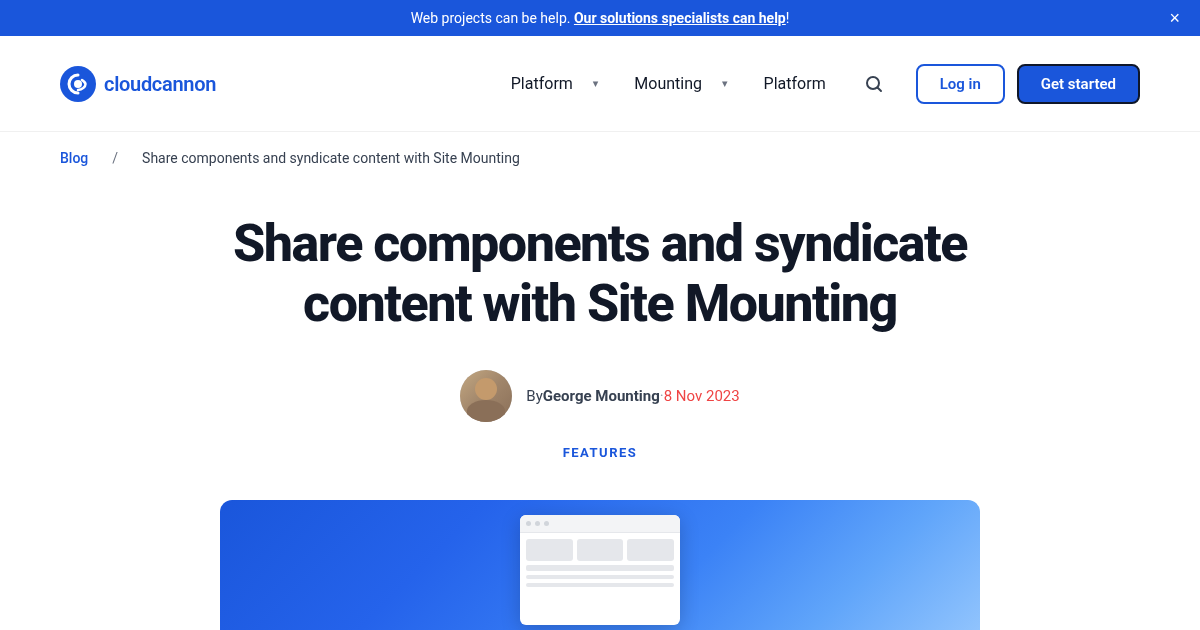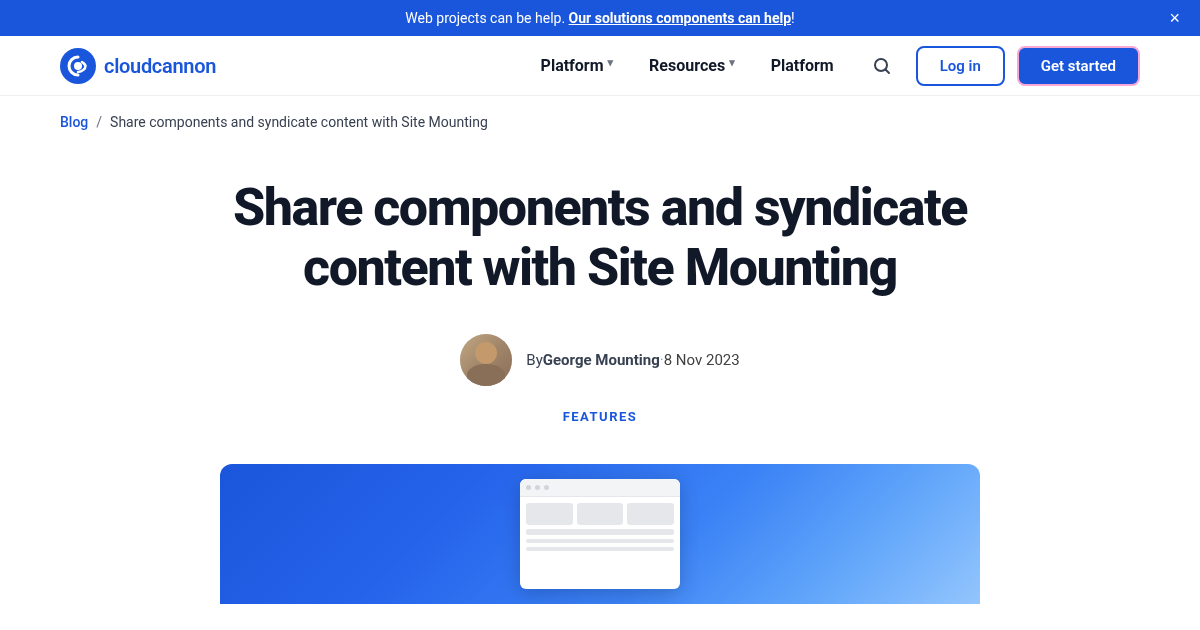--- a/index.html
+++ b/index.html
@@ -46,21 +46,21 @@
       border: none;
       color: #ffffff;
       line-height: 1;
     }
 
     
     .header {
       display: flex;
       align-items: center;
       padding: 0 60px;
-      height: 60px;
+      height: 96px;
       border-bottom: 1px solid #f0f0f0;
       background: #ffffff;
     }
 
     .logo {
       display: flex;
       align-items: center;
       gap: 8px;
       text-decoration: none;
       margin-right: auto;
@@ -79,29 +79,29 @@
     }
 
     .nav {
       display: flex;
       align-items: center;
       gap: 8px;
     }
 
     .nav-item {
       display: flex;
-      align-items: flex-start;
-      gap: 4px;
+      align-items: center;
+      gap: 20px;
       padding: 8px 14px;
       font-size: 16px;
       color: #111827;
       cursor: pointer;
       border-radius: 6px;
       text-decoration: none;
-      font-weight: 700;
+      font-weight: 400;
     }
 
     .nav-item .chevron {
       font-size: 11px;
       color: #6b7280;
     }
 
     .nav-search {
       width: 36px;
       height: 36px;
@@ -110,53 +110,53 @@
       justify-content: center;
       cursor: pointer;
       border-radius: 6px;
       margin-left: 8px;
     }
 
     .nav-actions {
       display: flex;
       align-items: center;
       gap: 12px;
-      margin-left: 16px;
+      margin-left: 24px;
     }
 
     .btn-login {
       padding: 9px 22px;
       border: 2px solid #1a56db;
       border-radius: 8px;
       color: #1a56db;
       font-size: 15px;
       font-weight: 600;
       cursor: pointer;
       background: #ffffff;
       text-decoration: none;
     }
 
     .btn-get-started {
       padding: 9px 22px;
       background: #1a56db;
-      border: 2px solid #f9a8d4;
+      border: 2px solid #0f172a;
       border-radius: 8px;
       color: #ffffff;
       font-size: 15px;
       font-weight: 600;
       cursor: pointer;
       text-decoration: none;
     }
 
     
     .breadcrumb {
       padding: 18px 60px;
       display: flex;
       align-items: center;
-      gap: 8px;
+      gap: 24px;
       font-size: 14px;
     }
 
     .breadcrumb-link {
       color: #1a56db;
       text-decoration: none;
       font-weight: 500;
     }
 
     .breadcrumb-separator {
@@ -242,21 +242,21 @@
 
     .author-name {
       font-weight: 700;
     }
 
     .author-dot {
       color: #9ca3af;
     }
 
     .author-date {
-      color: #404040;
+      color: #ef4444;
     }
 
     .article-tag {
       display: inline-block;
       margin-bottom: 40px;
       color: #1a56db;
       font-size: 13px;
       font-weight: 700;
       letter-spacing: 1.5px;
       text-transform: uppercase;
@@ -329,21 +329,21 @@
       background: #e5e7eb;
       border-radius: 2px;
       height: 4px;
     }
   </style>
 </head>
 <body>
 
 <div class="announcement-banner">
   <span>
-    <span>Web projects can be help. </span><a href="#">Our solutions components can help</a><span>!</span>
+    <span>Web projects can be help. </span><a href="#">Our solutions specialists can help</a><span>!</span>
   </span>
   <button class="banner-close">×</button>
 </div>
 
 <header class="header">
   <a class="logo" href="#">
     <svg class="logo-icon" viewBox="0 0 36 36" fill="none" xmlns="http://www.w3.org/2000/svg">
       <circle cx="18" cy="18" r="18" fill="#1a56db"></circle>
       <path d="M18 9C13.03 9 9 13.03 9 18C9 22.97 13.03 27 18 27" stroke="white" stroke-width="3" stroke-linecap="round" fill="none"></path>
       <circle cx="18" cy="18" r="4" fill="white"></circle>
@@ -351,21 +351,21 @@
     </svg>
     <span class="logo-text">cloudcannon</span>
   </a>
 
   <nav class="nav">
     <a class="nav-item" href="#">
       <span>Platform</span>
       <span class="chevron">▾</span>
     </a>
     <a class="nav-item" href="#">
-      <span>Resources</span>
+      <span>Mounting</span>
       <span class="chevron">▾</span>
     </a>
     <a class="nav-item" href="#">
       <span>Platform</span>
     </a>
     <div class="nav-search">
       <svg width="20" height="20" viewBox="0 0 20 20" fill="none">
         <circle cx="9" cy="9" r="6" stroke="#374151" stroke-width="2"></circle>
         <path d="M13.5 13.5L17 17" stroke="#374151" stroke-width="2" stroke-linecap="round"></path>
       </svg>

